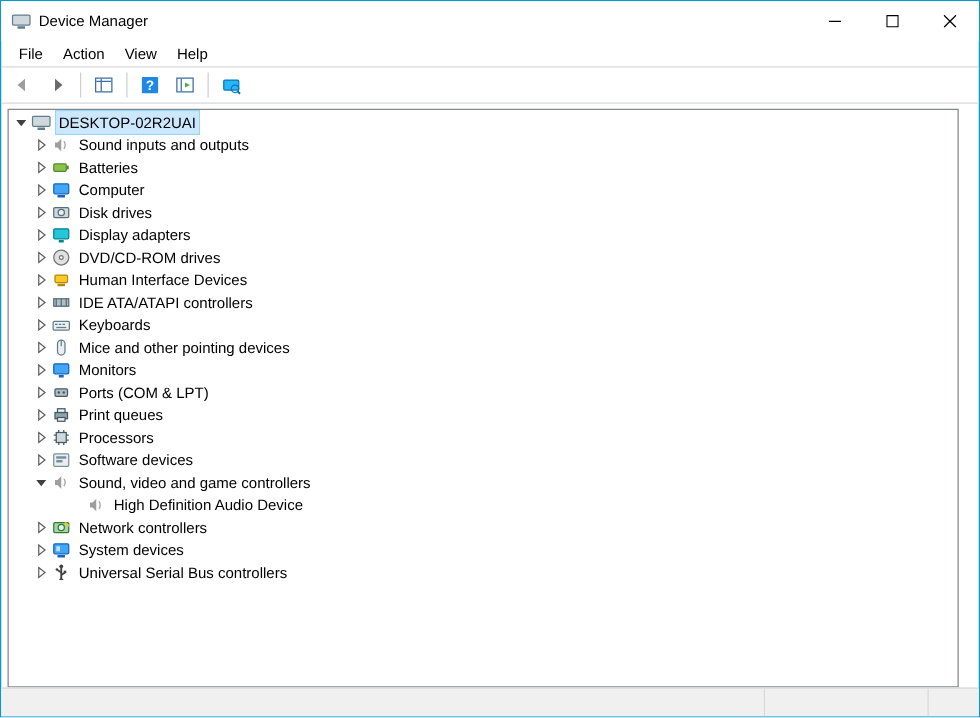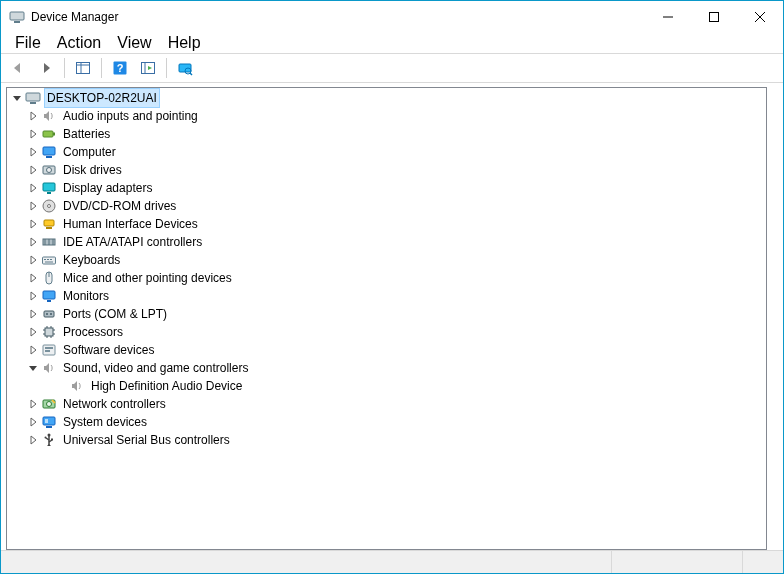--- a/index.html
+++ b/index.html
@@ -54,21 +54,21 @@
     font-size: 10px;
     cursor: default;
   }
   .win-btn svg { display:block; }
   
   .menubar {
     height: 20px;
     display: flex;
     align-items: center;
     padding: 0 6px;
-    font-size: 16px;
+    font-size: 12px;
     user-select: none;
   }
   .menubar .menu-item {
     padding: 1px 8px;
   }
   .menu-sep {
     height: 1px;
     background: #d9d9d9;
     width: 100%;
   }
@@ -269,21 +269,21 @@
             <svg width="10" height="10" viewBox="0 0 10 10">
               <path d="M3 1 L8 5 L3 9 Z" fill="none" stroke="#606060" stroke-width="1"></path>
             </svg>
           </span>
           <span class="node-icon">
             <svg width="16" height="16" viewBox="0 0 16 16">
               <path d="M3 6h2l3-3v10l-3-3H3z" fill="#9e9e9e"></path>
               <path d="M10 5c1.5 1 1.5 5 0 6" fill="none" stroke="#9e9e9e"></path>
             </svg>
           </span>
-          <span class="node-label">Audio inputs and pointing</span>
+          <span class="node-label">Sound inputs and outputs</span>
         </div>
         <div class="node ind1">
           <span class="glyph">
             <svg width="10" height="10" viewBox="0 0 10 10">
               <path d="M3 1 L8 5 L3 9 Z" fill="none" stroke="#606060" stroke-width="1"></path>
             </svg>
           </span>
           <span class="node-icon">
             <svg width="16" height="16" viewBox="0 0 16 16">
               <rect x="2" y="5" width="10" height="6" rx="1" fill="#8bc34a" stroke="#558b2f"></rect>
@@ -430,20 +430,35 @@
             </svg>
           </span>
           <span class="node-icon">
             <svg width="16" height="16" viewBox="0 0 16 16">
               <rect x="3" y="5" width="10" height="6" rx="1" fill="#b0bec5" stroke="#455a64"></rect>
               <circle cx="6" cy="8" r="1" fill="#455a64"></circle>
               <circle cx="10" cy="8" r="1" fill="#455a64"></circle>
             </svg>
           </span>
           <span class="node-label">Ports (COM &amp; LPT)</span>
+        </div>
+        <div class="node ind1">
+          <span class="glyph">
+            <svg width="10" height="10" viewBox="0 0 10 10">
+              <path d="M3 1 L8 5 L3 9 Z" fill="none" stroke="#606060" stroke-width="1"></path>
+            </svg>
+          </span>
+          <span class="node-icon">
+            <svg width="16" height="16" viewBox="0 0 16 16">
+              <rect x="3" y="6" width="10" height="5" fill="#90a4ae" stroke="#455a64"></rect>
+              <rect x="5" y="3" width="6" height="3" fill="#eceff1" stroke="#455a64"></rect>
+              <rect x="5" y="10" width="6" height="3" fill="#eceff1" stroke="#455a64"></rect>
+            </svg>
+          </span>
+          <span class="node-label">Print queues</span>
         </div>
         <div class="node ind1">
           <span class="glyph">
             <svg width="10" height="10" viewBox="0 0 10 10">
               <path d="M3 1 L8 5 L3 9 Z" fill="none" stroke="#606060" stroke-width="1"></path>
             </svg>
           </span>
           <span class="node-icon">
             <svg width="16" height="16" viewBox="0 0 16 16">
               <rect x="4" y="4" width="8" height="8" fill="#cfd8dc" stroke="#455a64"></rect>

